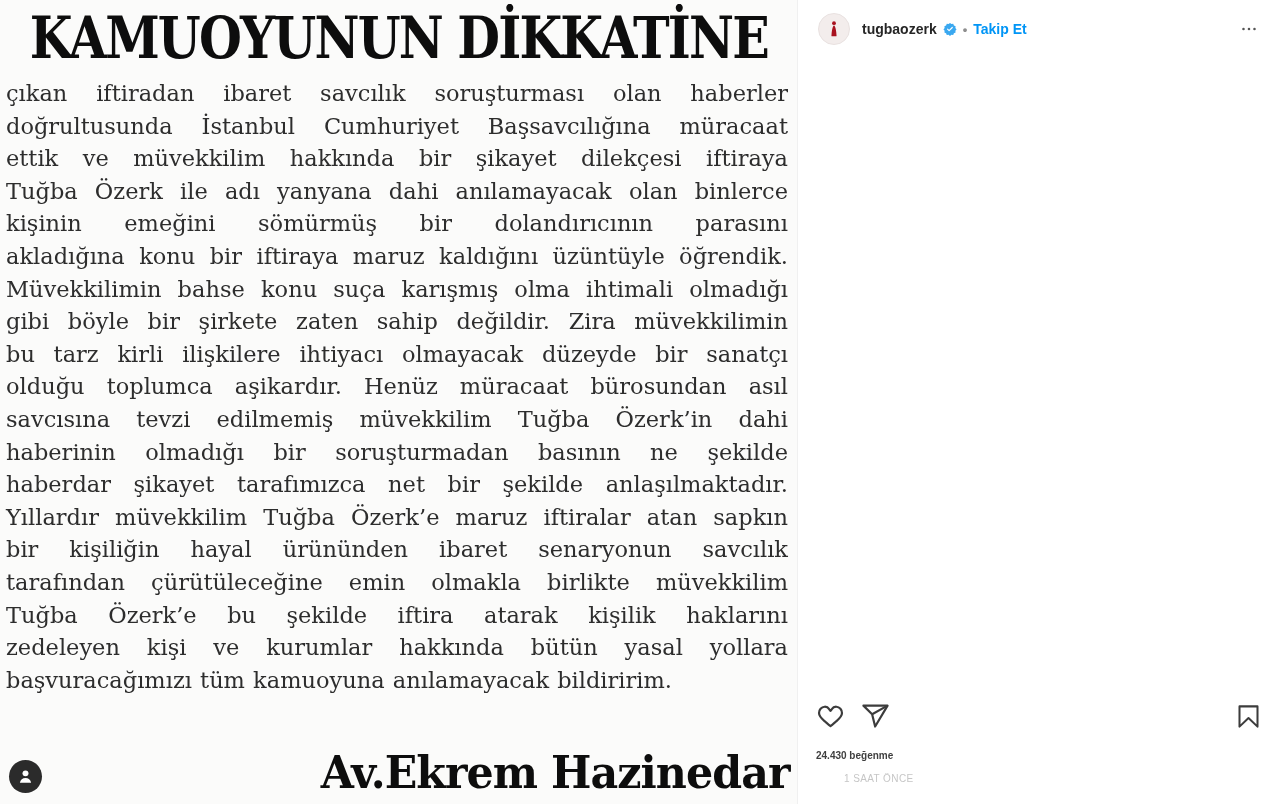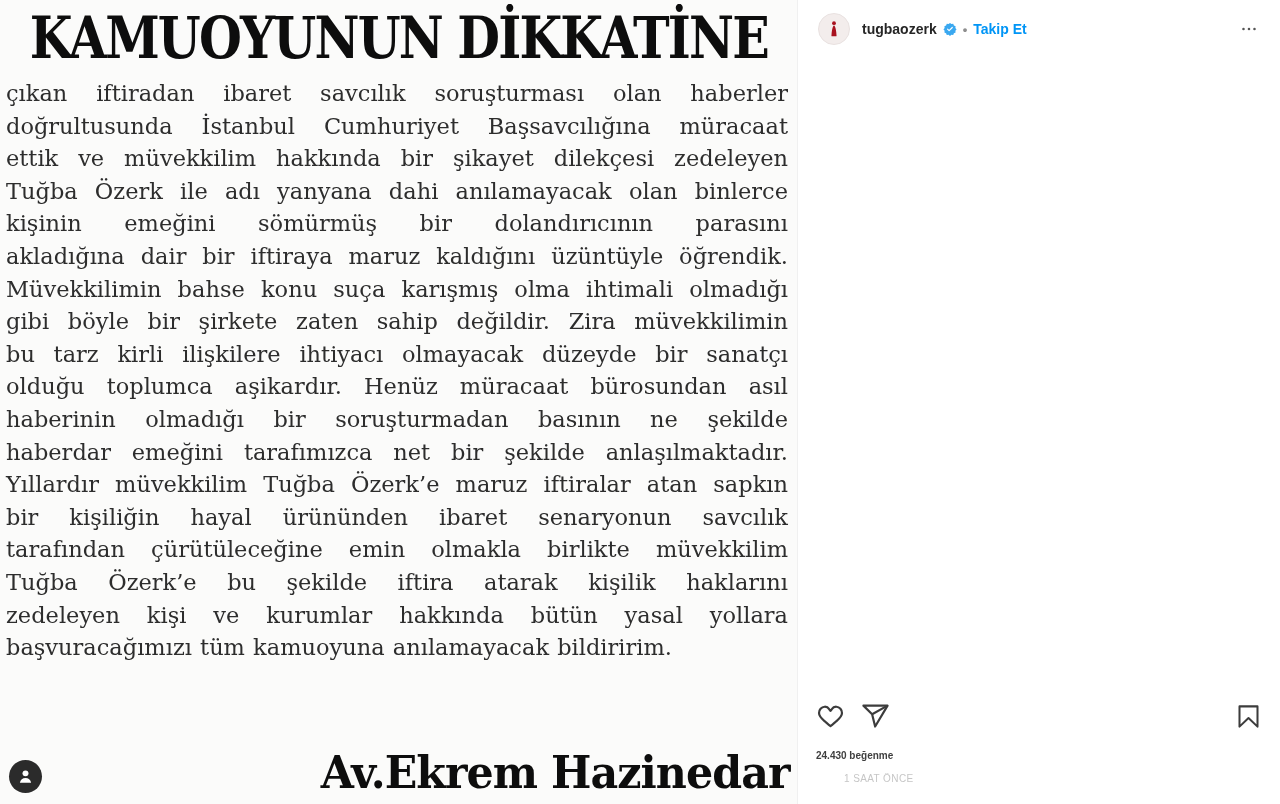--- a/index.html
+++ b/index.html
@@ -84,30 +84,31 @@
 <div class="page">
 
   <div class="doc">
     <div class="doc-title">
       <span class="doc-title-inner">KAMUOYUNUN DİKKATİNE</span>
     </div>
 
     <div class="doc-body">
         <div class="doc-line">çıkan iftiradan ibaret savcılık soruşturması olan haberler</div>
         <div class="doc-line">doğrultusunda İstanbul Cumhuriyet Başsavcılığına müracaat</div>
-        <div class="doc-line">ettik ve müvekkilim hakkında bir şikayet dilekçesi zedeleyen</div>
+        <div class="doc-line">ettik ve müvekkilim hakkında bir şikayet dilekçesi iftiraya</div>
         <div class="doc-line">Tuğba Özerk ile adı yanyana dahi anılamayacak olan binlerce</div>
         <div class="doc-line">kişinin emeğini sömürmüş bir dolandırıcının parasını</div>
-        <div class="doc-line">akladığına dair bir iftiraya maruz kaldığını üzüntüyle öğrendik.</div>
+        <div class="doc-line">akladığına konu bir iftiraya maruz kaldığını üzüntüyle öğrendik.</div>
         <div class="doc-line">Müvekkilimin bahse konu suça karışmış olma ihtimali olmadığı</div>
         <div class="doc-line">gibi böyle bir şirkete zaten sahip değildir. Zira müvekkilimin</div>
         <div class="doc-line">bu tarz kirli ilişkilere ihtiyacı olmayacak düzeyde bir sanatçı</div>
         <div class="doc-line">olduğu toplumca aşikardır. Henüz müracaat bürosundan asıl</div>
+        <div class="doc-line">savcısına tevzi edilmemiş müvekkilim Tuğba Özerk’in dahi</div>
         <div class="doc-line">haberinin olmadığı bir soruşturmadan basının ne şekilde</div>
-        <div class="doc-line">haberdar emeğini tarafımızca net bir şekilde anlaşılmaktadır.</div>
+        <div class="doc-line">haberdar şikayet tarafımızca net bir şekilde anlaşılmaktadır.</div>
         <div class="doc-line">Yıllardır müvekkilim Tuğba Özerk’e maruz iftiralar atan sapkın</div>
         <div class="doc-line">bir kişiliğin hayal ürününden ibaret senaryonun savcılık</div>
         <div class="doc-line">tarafından çürütüleceğine emin olmakla birlikte müvekkilim</div>
         <div class="doc-line">Tuğba Özerk’e bu şekilde iftira atarak kişilik haklarını</div>
         <div class="doc-line">zedeleyen kişi ve kurumlar hakkında bütün yasal yollara</div>
         <div class="doc-line">başvuracağımızı tüm kamuoyuna anılamayacak bildiririm.</div>
       </div>
 
     <div class="doc-stamp">
       <svg width="21" height="21" viewBox="0 0 24 24" aria-hidden="true">

